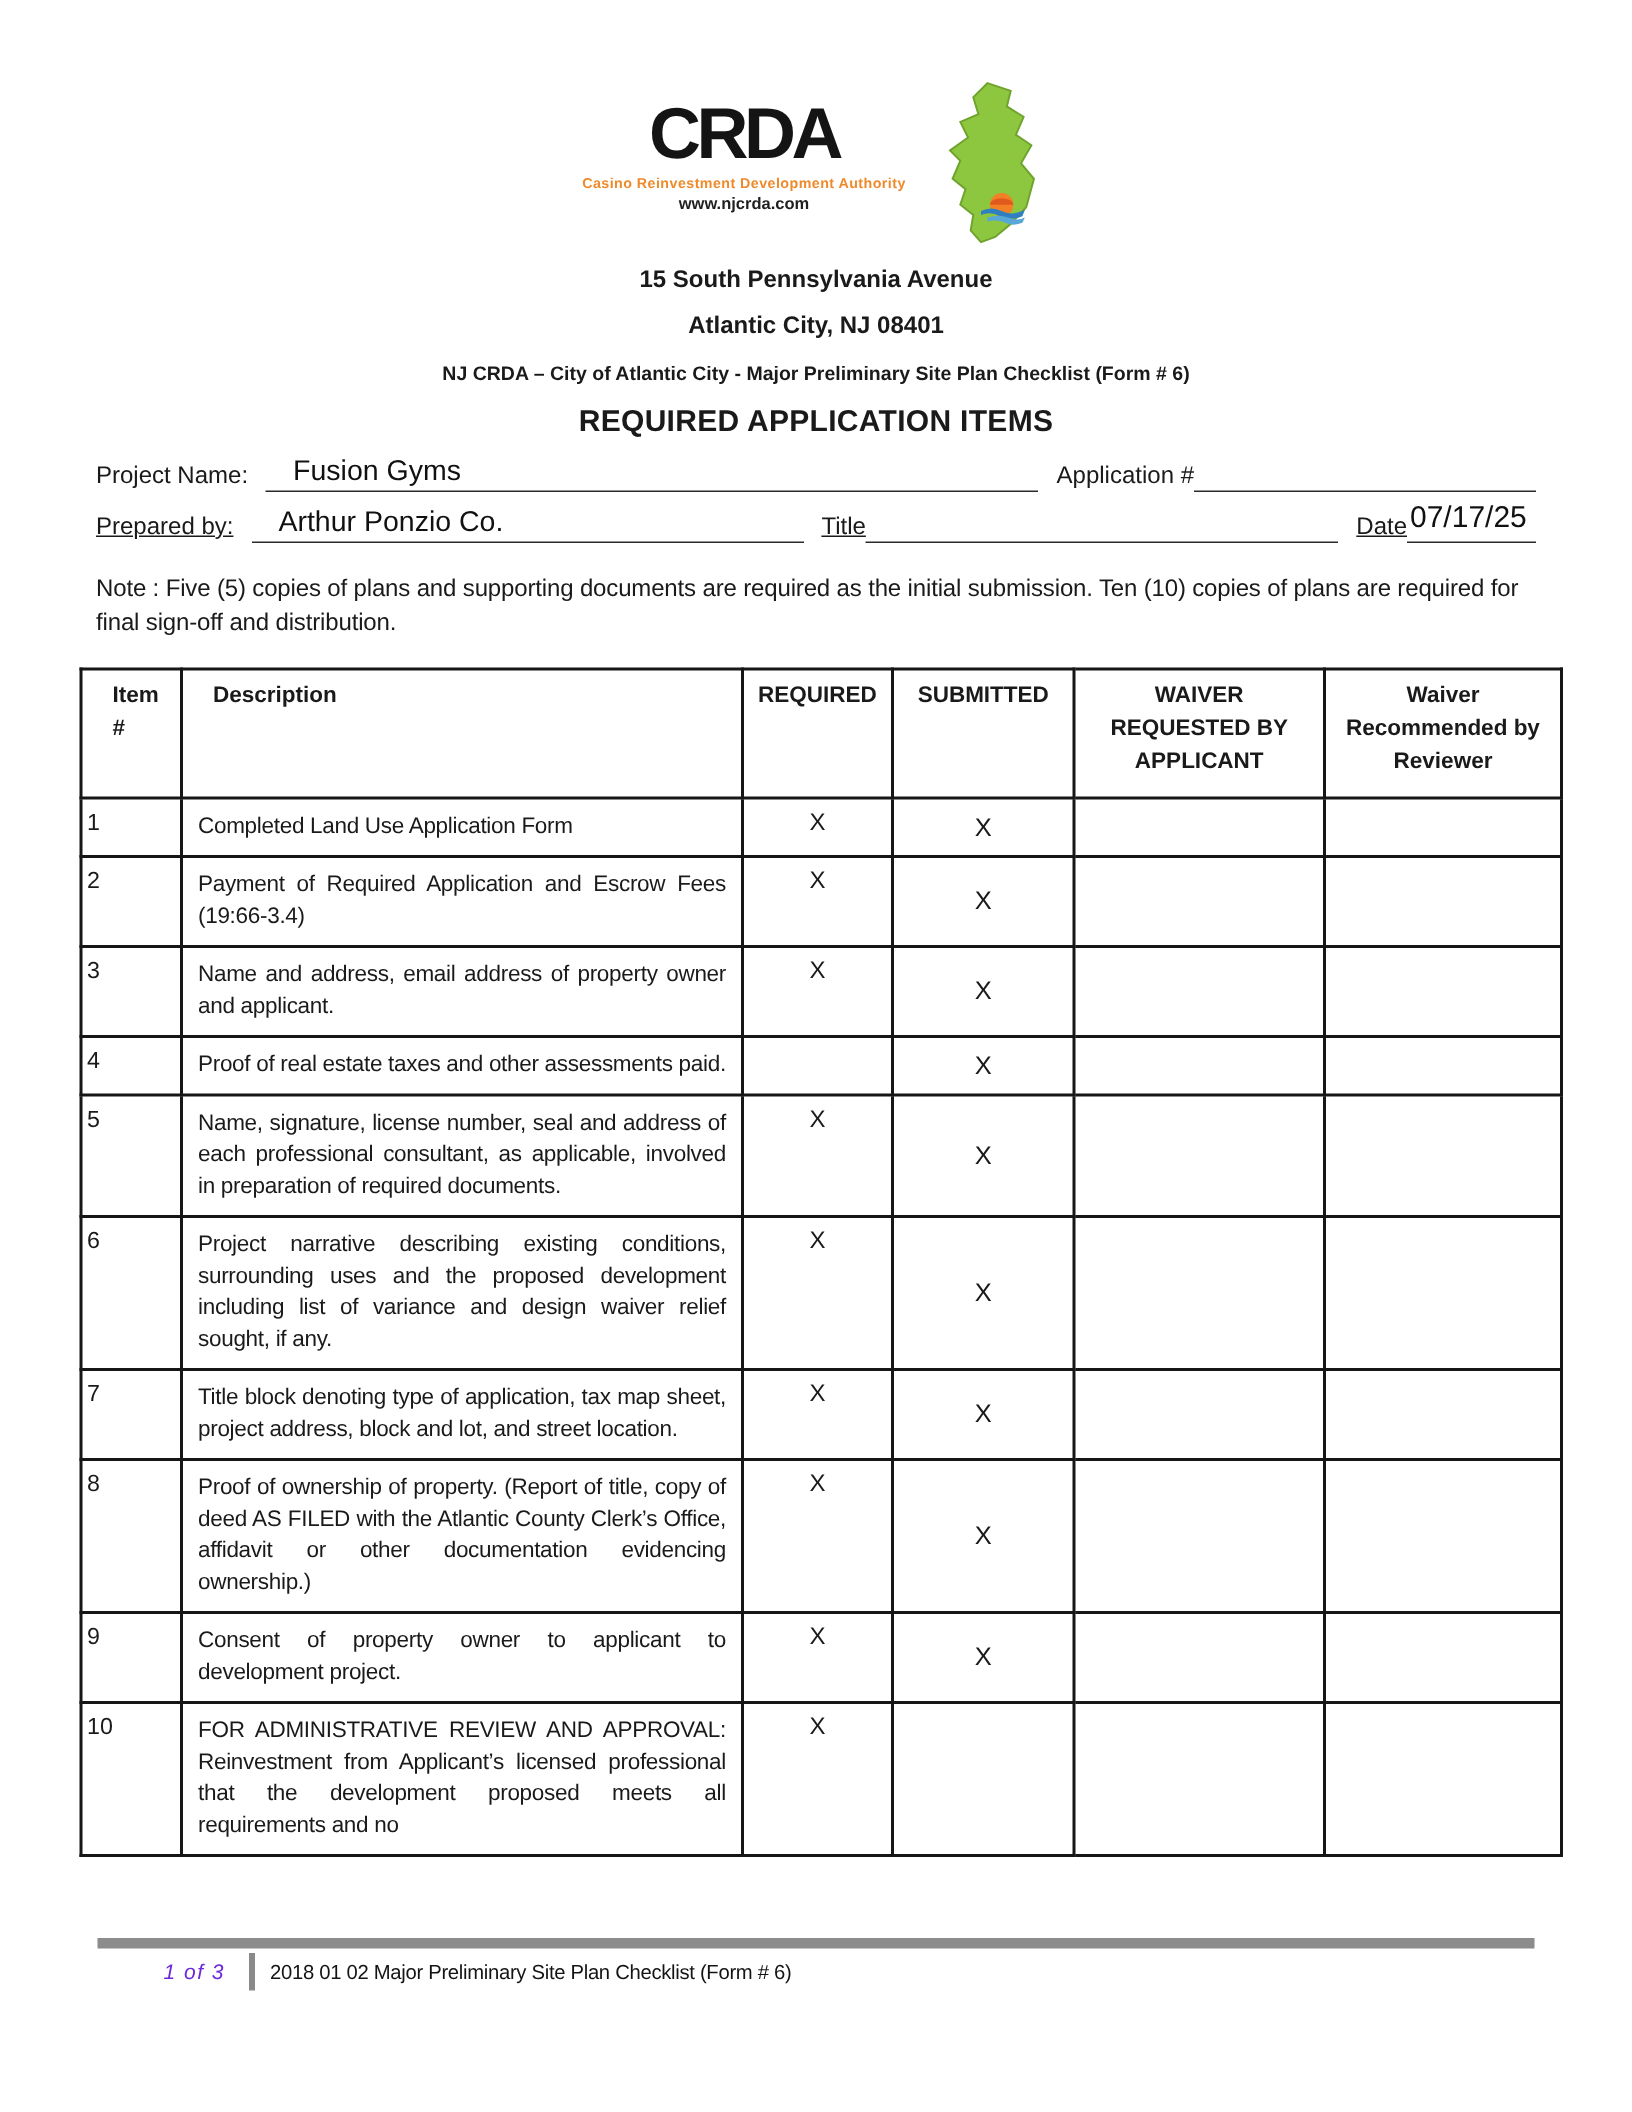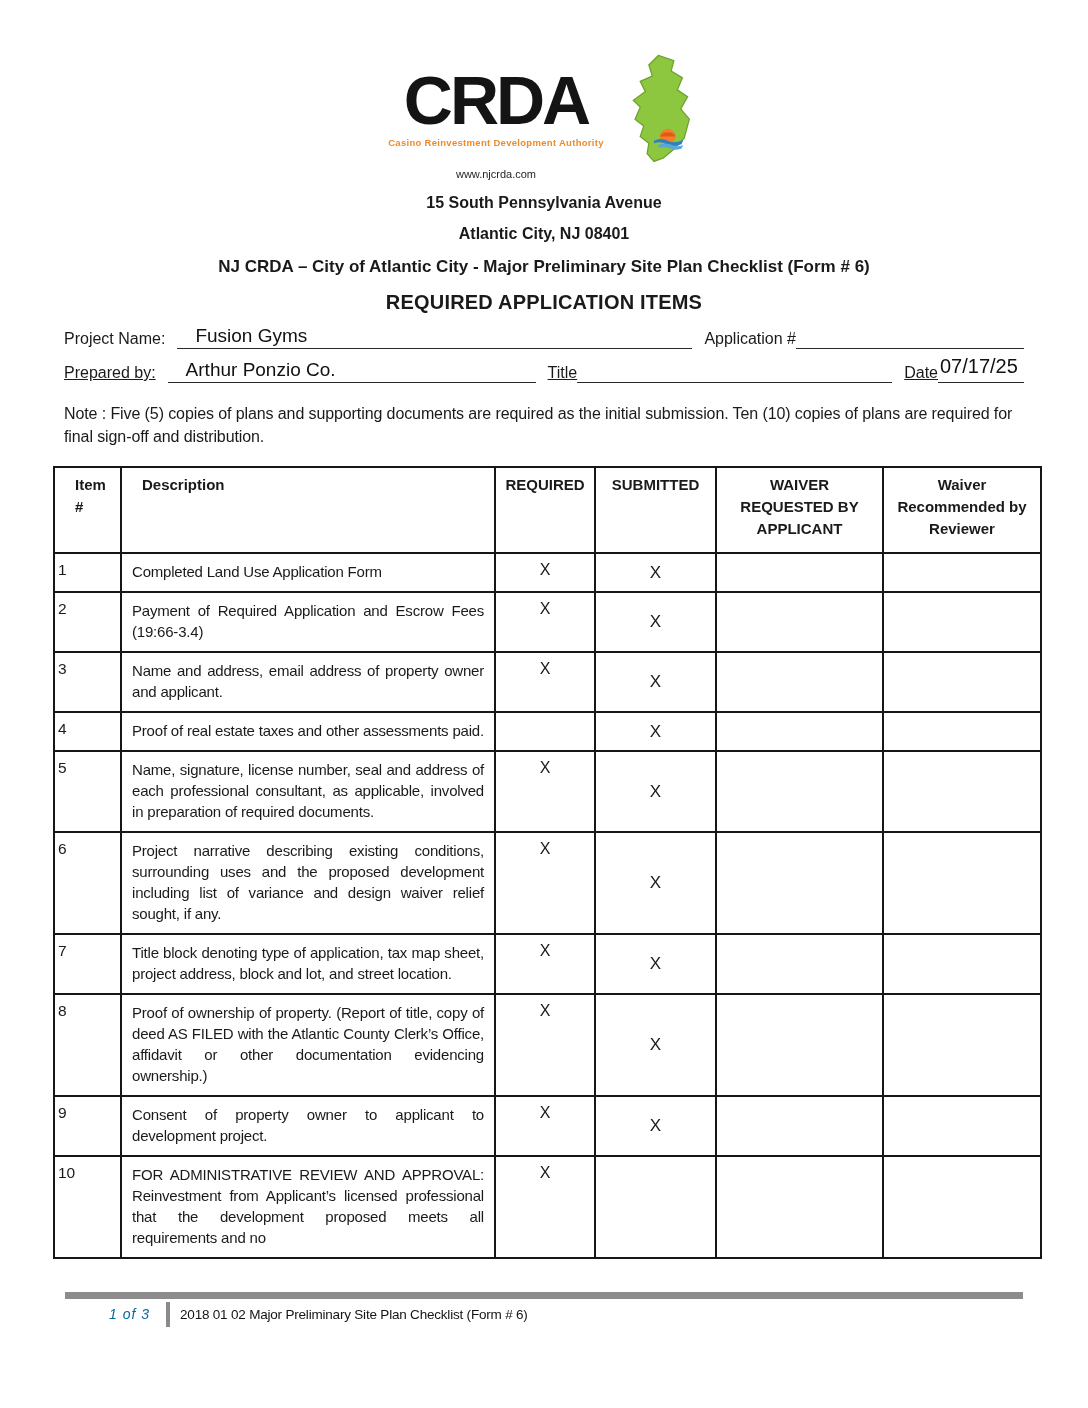--- a/index.html
+++ b/index.html
@@ -12,35 +12,35 @@
     color:#1a1a1a;
     overflow:hidden;
   }
   
   .logo-wrap{
     display:flex;justify-content:center;align-items:flex-start;
     padding-top:52px;gap:4px;
   }
   .logo-textblock{display:flex;flex-direction:column;align-items:center;margin-top:14px;}
   .logo-acronym{
-    font-size:68px;font-weight:800;letter-spacing:-3px;line-height:1;
+    font-size:48px;font-weight:800;letter-spacing:-3px;line-height:1;
     color:#141414;
   }
   .logo-tagline{
     font-size:9.5px;font-weight:700;letter-spacing:.3px;margin-top:3px;
     white-space:nowrap;
     text-align:center;
   }
-  .logo-site{font-size:11px;font-weight:400;color:#1f1f1f;margin-top:20px;}
+  .logo-site{font-size:11px;font-weight:700;color:#1f1f1f;margin-top:2px;}
   .logo-state{width:92px;height:112px;}
   
   .center-line{text-align:center;font-weight:700;}
   .addr1{font-size:16px;margin-top:14px;}
   .addr2{font-size:16px;margin-top:13px;}
-  .form-title{font-size:17px;margin-top:14px;}
+  .form-title{font-size:13px;margin-top:14px;}
   .section-title{font-size:20px;margin-top:14px;letter-spacing:.2px;}
   
   .fields{margin:10px 64px 0 64px;font-size:16px;}
   .field-row{display:flex;align-items:flex-end;margin-top:2px;}
   .field-row.second{margin-top:9px;text-decoration:underline;}
   .flabel{white-space:nowrap;padding-bottom:1px;}
   .fline{
     border-bottom:1.6px solid #2a2a2a;
     position:relative;height:24px;
   }
@@ -89,21 +89,21 @@
     font-size:15px;line-height:21px;text-align:justify;
     letter-spacing:-0.2px;padding:7px 10px 9px 10px;
   }
   td.c-req{text-align:center;font-size:16px;padding-top:7px;}
   td.c-sub{text-align:center;font-size:17px;vertical-align:middle;}
   
   .footer{position:absolute;left:65px;right:65px;top:1292px;}
   .footer-bar{height:7px;background:#8c8c8c;}
   .footer-row{display:flex;align-items:center;margin-top:2px;height:26px;}
   .footer-pagemark{
-    color:#0369a1;font-size:14px;font-style:italic;
+    color:#6d28d9;font-size:14px;font-style:italic;
     margin-left:44px;letter-spacing:1px;text-align:center;
   }
   .footer-divider{width:4px;height:25px;background:#8a8a8a;margin-left:16px;}
   .footer-text{font-size:13.5px;margin-left:10px;color:#141414;letter-spacing:-0.2px;}
 </style>
 </head>
 <body>
 
 <div class="page">
 

